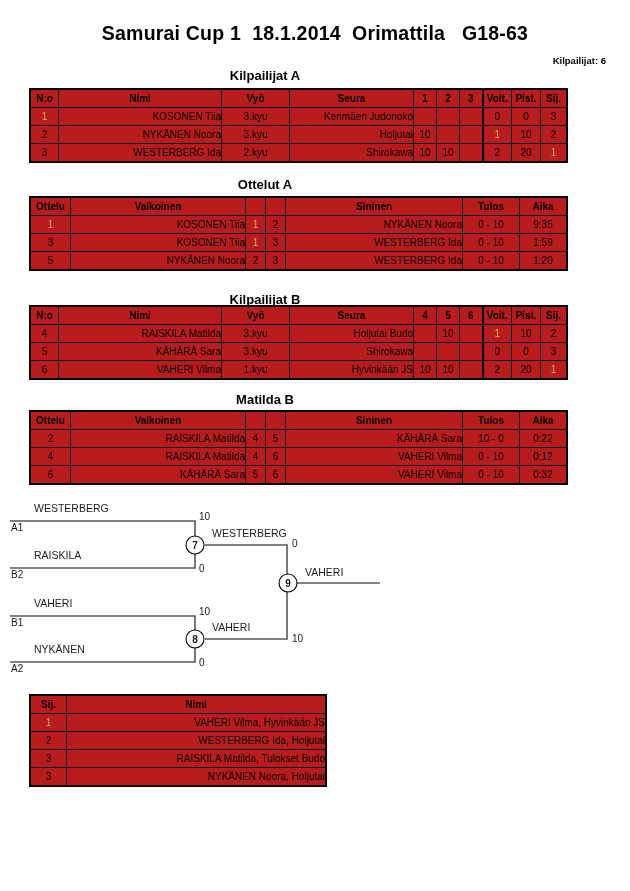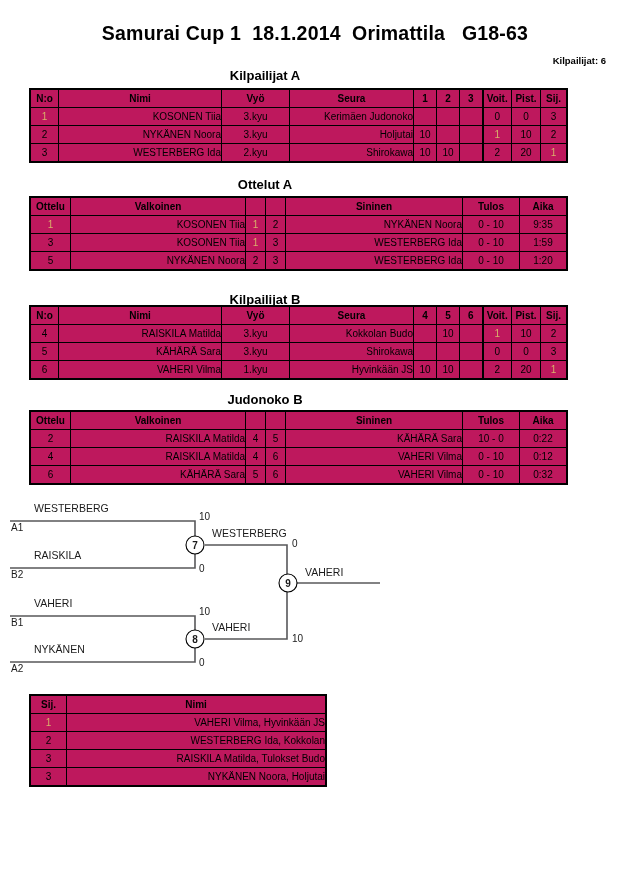--- a/index.html
+++ b/index.html
@@ -42,21 +42,21 @@
     text-align: center;
     white-space: nowrap;
   }
 
   
   .grid {
     position: absolute;
     border-collapse: collapse;
     table-layout: fixed;
     font-size: 10px;
-    background: #be185d;
+    background: #b91c1c;
   }
   .grid th, .grid td {
     border: 1px solid #000000;
     padding: 0;
     height: 17px;
     line-height: 17px;
     overflow: hidden;
     white-space: nowrap;
   }
   .grid th {
@@ -270,21 +270,21 @@
       <th class="c sep-left">Voit.</th>
       <th class="c">Pist.</th>
       <th class="c">Sij.</th>
     </tr>
   </thead>
   <tbody>
     <tr>
       <td class="c">4</td>
       <td class="l">RAISKILA Matilda</td>
       <td class="c">3.kyu</td>
-      <td class="l">Kokkolan Budo</td>
+      <td class="l">Holjutai Budo</td>
       <td class="c"></td>
       <td class="c">10</td>
       <td class="c"></td>
       <td class="c sep-left faint">1</td>
       <td class="c">10</td>
       <td class="c">2</td>
     </tr>
     <tr>
       <td class="c">5</td>
       <td class="l">KÄHÄRÄ Sara</td>
@@ -305,21 +305,21 @@
       <td class="c">10</td>
       <td class="c">10</td>
       <td class="c"></td>
       <td class="c sep-left">2</td>
       <td class="c">20</td>
       <td class="c faint">1</td>
     </tr>
   </tbody>
 </table>
 
-<div class="section-caption" style="left:165px; top:392px; width:200px;">Judonoko B</div>
+<div class="section-caption" style="left:165px; top:392px; width:200px;">Matilda B</div>
 
 <table class="grid" id="tbl-matches-b" style="left:30px; top:411px; width:536px;">
   <colgroup>
     <col style="width:40px">
       <col style="width:175px">
     <col style="width:20px">
       <col style="width:20px">
     <col style="width:177px">
       <col style="width:57px">
       <col style="width:47px">
@@ -431,21 +431,21 @@
       <th class="c">Nimi</th>
     </tr>
   </thead>
   <tbody>
     <tr>
       <td class="c faint">1</td>
       <td class="l">VAHERI Vilma, Hyvinkään JS</td>
     </tr>
     <tr>
       <td class="c">2</td>
-      <td class="l">WESTERBERG Ida, Kokkolan</td>
+      <td class="l">WESTERBERG Ida, Holjutai</td>
     </tr>
     <tr>
       <td class="c">3</td>
       <td class="l">RAISKILA Matilda, Tulokset Budo</td>
     </tr>
     <tr>
       <td class="c">3</td>
       <td class="l">NYKÄNEN Noora, Holjutai</td>
     </tr>
   </tbody>

